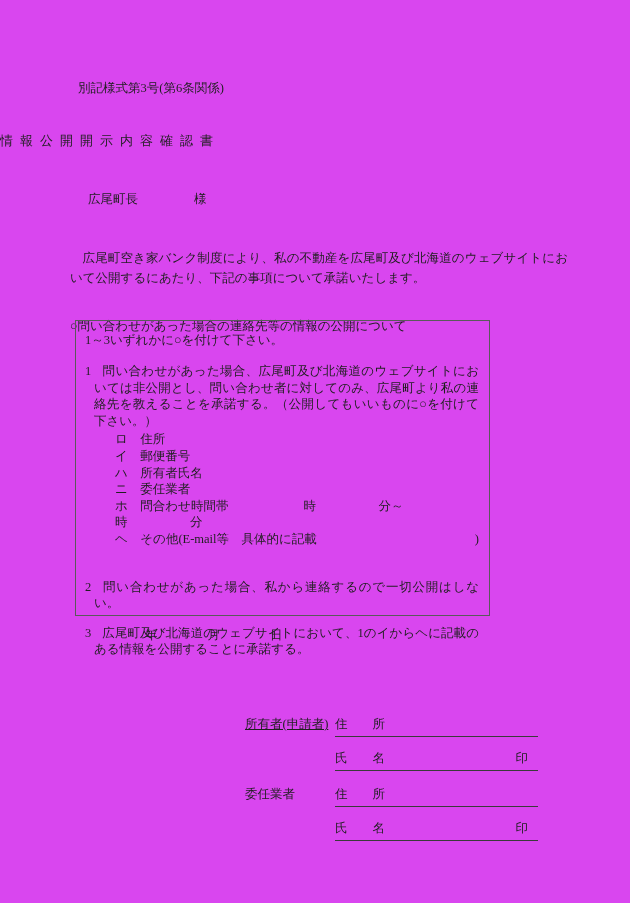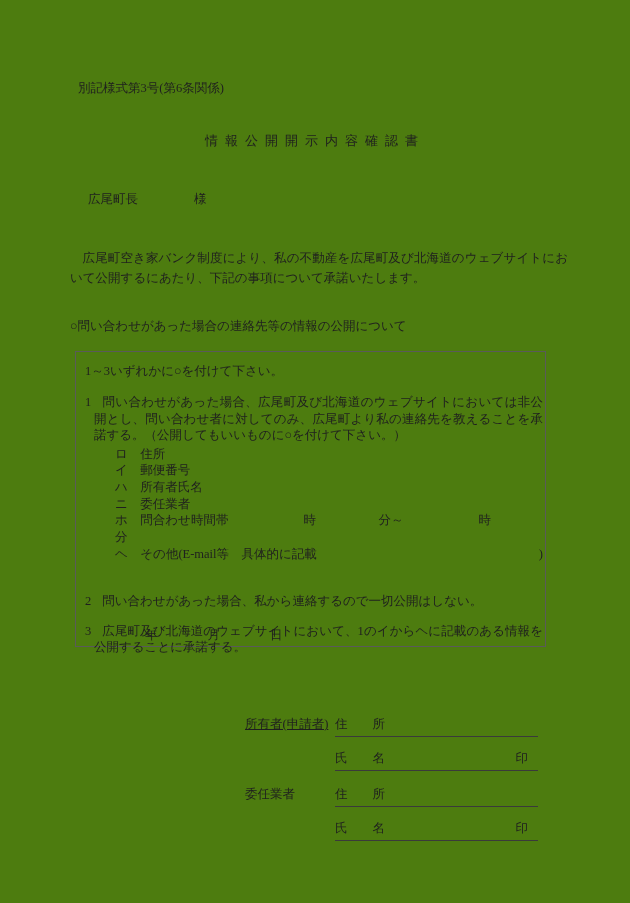--- a/index.html
+++ b/index.html
@@ -2,41 +2,41 @@
 <html><head>
 <meta charset="utf-8">
 <style>
   * { margin: 0; padding: 0; box-sizing: border-box; }
   html, body { background: #e9e9e9; }
   .page {
     position: relative;
     width: 630px;
     height: 903px;
     margin: 0 auto;
-    background: #4d7c0f;
+    background: #d946ef;
     font-family: "Liberation Serif", "DejaVu Serif", serif;
     color: #1f1f1f;
     font-size: 12.5px;
     line-height: 1.3;
   }
   .form-number { position: absolute; left: 78px; top: 80px; }
   .doc-title {
     position: absolute; left: 0; top: 133px; width: 100%;
-    text-align: center; letter-spacing: 7px; font-size: 13px;
+    letter-spacing: 7px; font-size: 13px;
   }
   .addressee { position: absolute; left: 88px; top: 191px; display: flex; }
   .addressee .honorific { margin-left: 56px; }
   .body-par {
     position: absolute; left: 70px; top: 248px; width: 498px;
     text-indent: 1em; line-height: 1.6; text-align: justify; font-family: Liberation Serif, serif;
   }
   .section-heading { position: absolute; left: 70px; top: 318px; }
   .consent-box {
-    position: absolute; left: 75px; top: 351px; width: 471px; height: 296px;
-    border: 1.5px solid #5a5a5a; padding: 11px 2px 0 9px;
+    position: absolute; left: 75px; top: 320px; width: 415px; height: 296px;
+    border: 1.5px solid #5a5a5a; padding: 11px 10px 0 9px;
   }
   .box-instruction { margin-bottom: 15px; }
   .numbered-item { padding-left: 9px; text-indent: -9px; line-height: 1.32; text-align: justify; }
   .numbered-item .item-num { margin-right: 11px; }
   .sub-list { margin: 2px 0 0 30px; }
   .sub-item { line-height: 1.33; }
   .sub-item-split { display: flex; justify-content: space-between; line-height: 1.33; }
   .item-2 { margin-top: 31px; }
   .item-3 { margin-top: 13px; }
   .date-line { position: absolute; left: 145px; top: 627px; }

